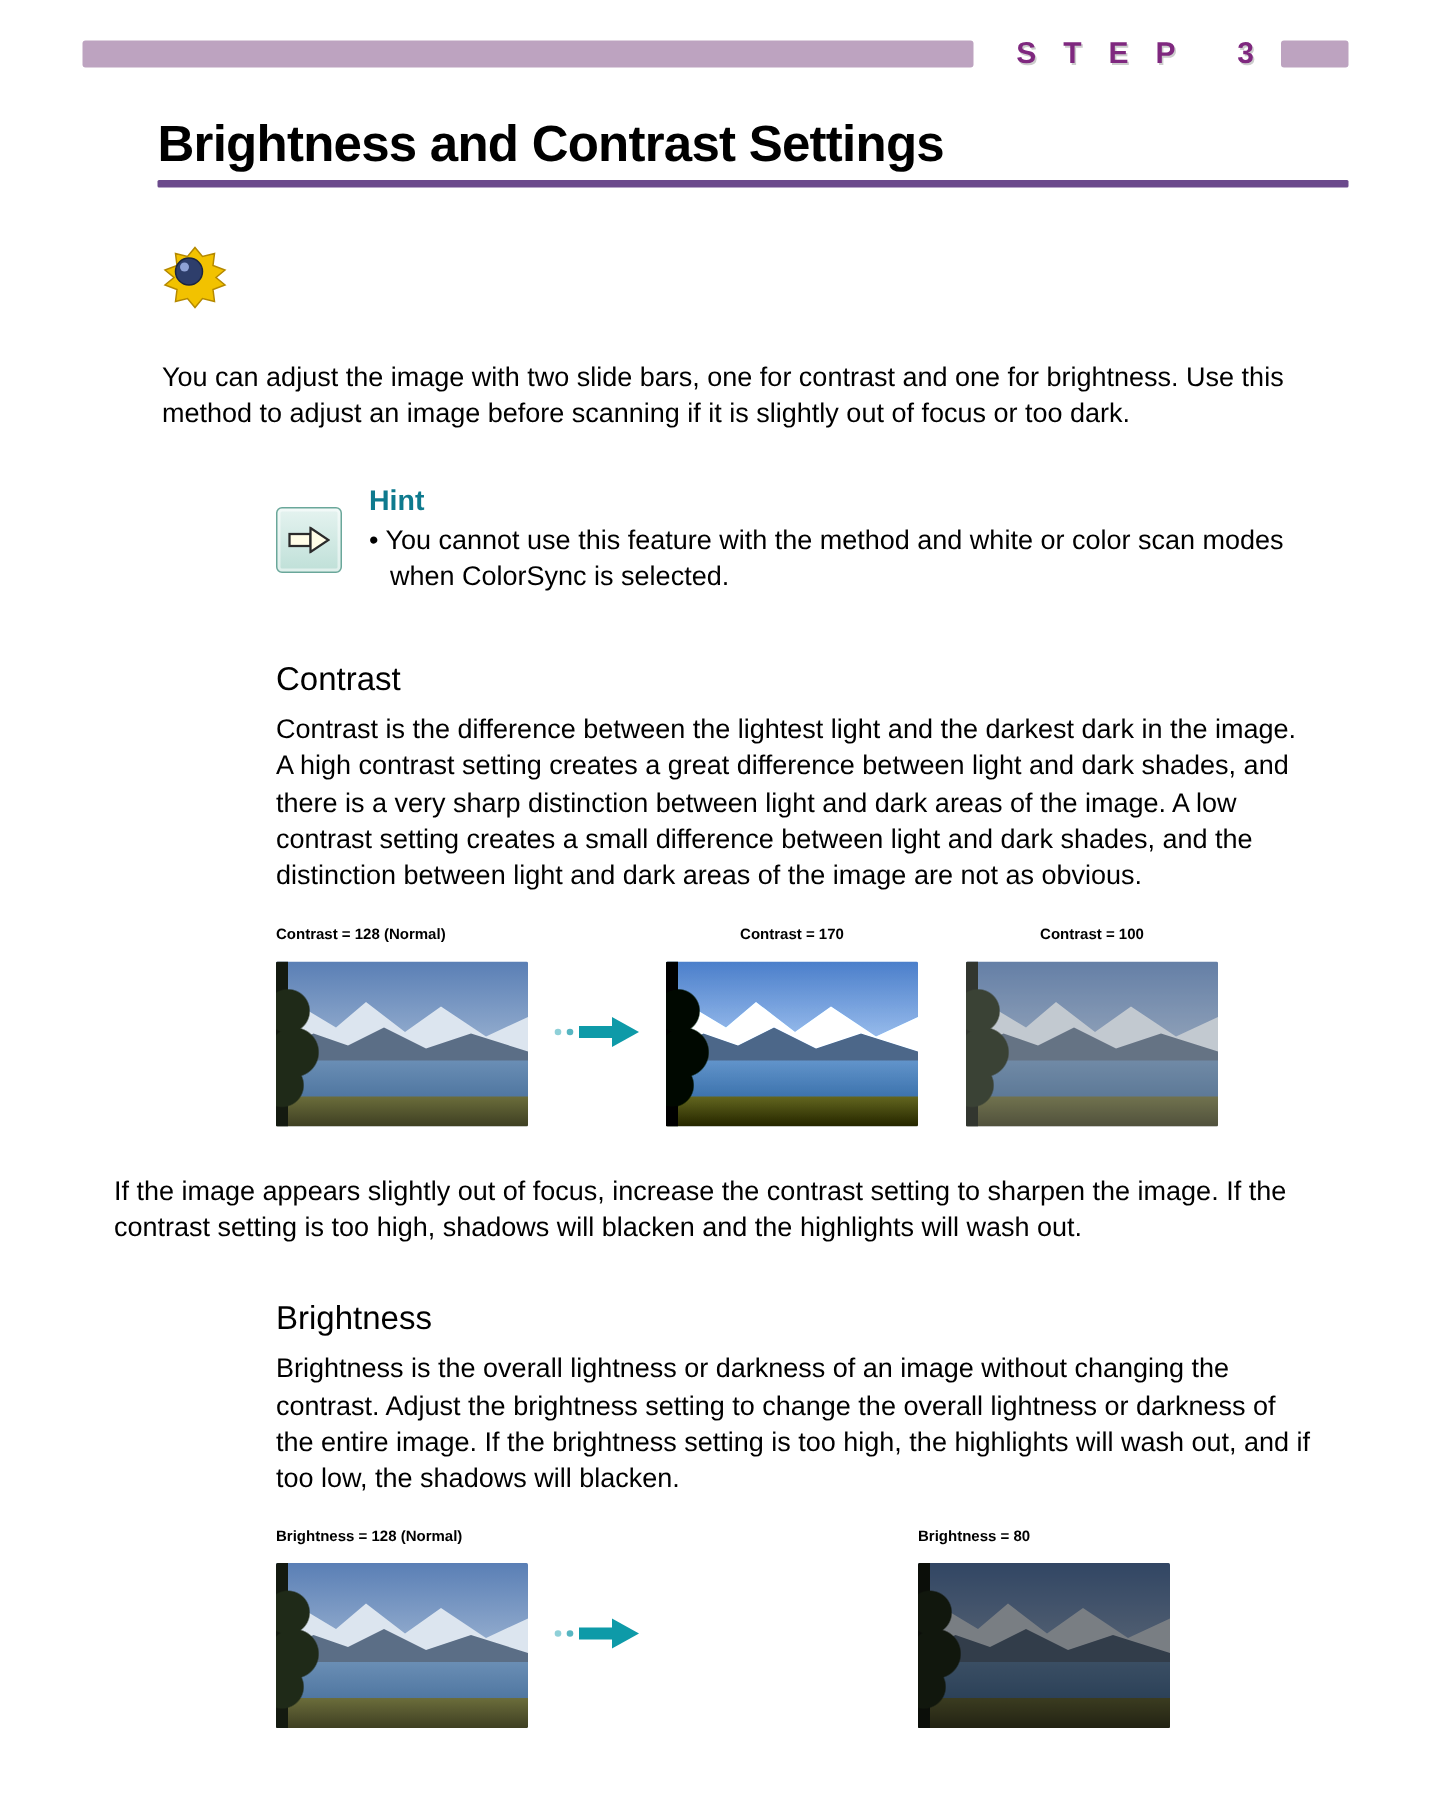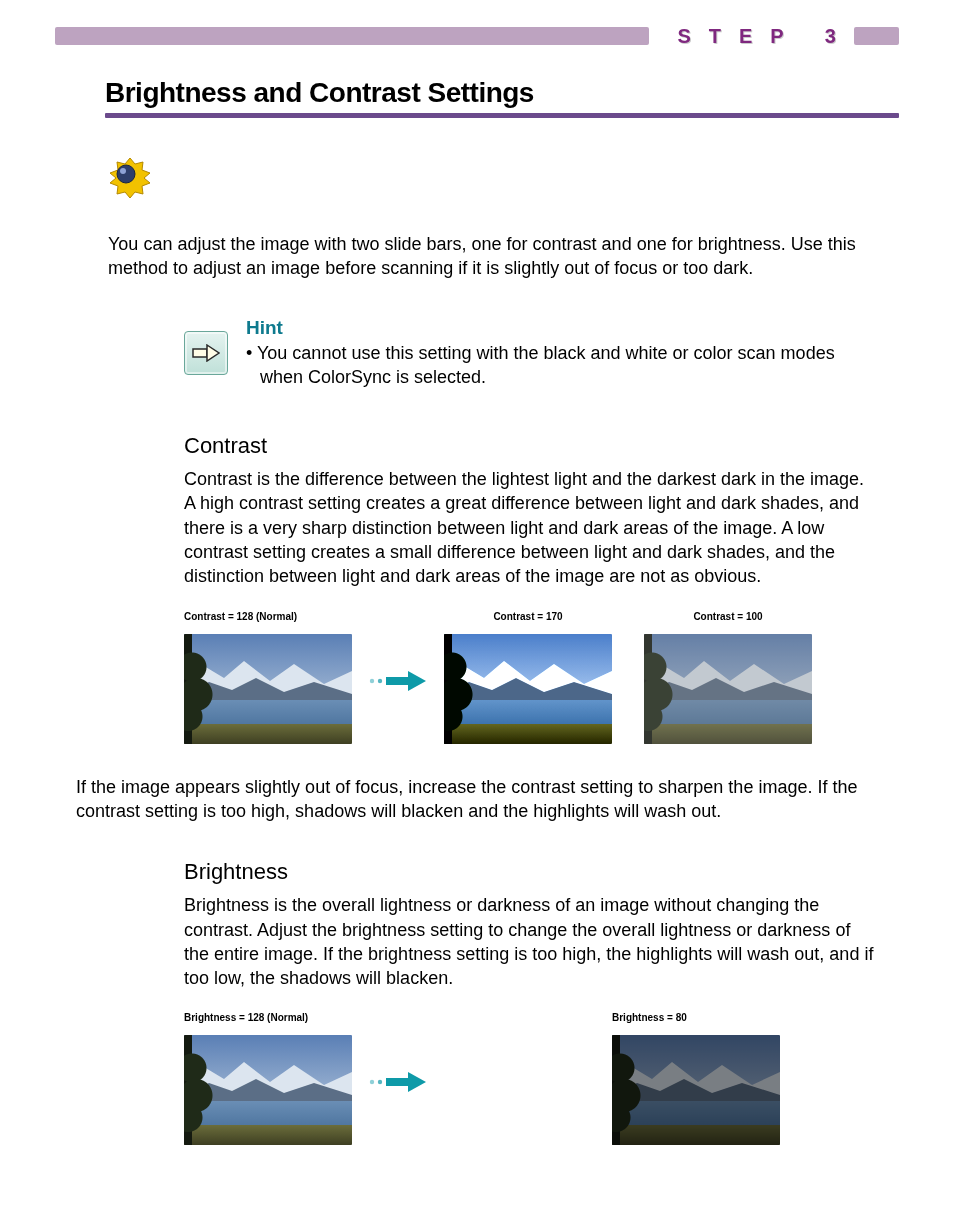--- a/index.html
+++ b/index.html
@@ -38,21 +38,21 @@
   }
   .topbar .tail {
     width: 45px;
     background: #bda3c0;
     height: 18px;
     border-radius: 2px;
   }
   h1.title {
     font-family: Arial, sans-serif;
     font-weight: 900;
-    font-size: 28px;
+    font-size: 34px;
     color: #000;
     margin: 30px 55px 4px 105px;
     letter-spacing: -0.5px;
   }
   .title-rule {
     margin: 0 55px 0 105px;
     height: 5px;
     background: #6b4a8c;
     border-radius: 1px;
   }
@@ -227,21 +227,21 @@
 
   <div class="hint-block">
     <div class="hint-icon">
       <svg viewBox="0 0 28 18">
         <rect x="1" y="5" width="14" height="8" fill="#fffde7" stroke="#2a2a2a" stroke-width="1.5"></rect>
         <polygon points="15,1 27,9 15,17" fill="#fffde7" stroke="#2a2a2a" stroke-width="1.5"></polygon>
       </svg>
     </div>
     <div class="hint-text">
       <div class="hint-label">Hint</div>
-      <div class="hint-body">• You cannot use this setting with the black and white or color scan modes when ColorSync is selected.</div>
+      <div class="hint-body">• You cannot use this feature with the method and white or color scan modes when ColorSync is selected.</div>
     </div>
   </div>
 
   <div class="section">
     <h2>Contrast</h2>
     <p>Contrast is the difference between the lightest light and the darkest dark in the image. A high contrast setting creates a great difference between light and dark shades, and there is a very sharp distinction between light and dark areas of the image. A low contrast setting creates a small difference between light and dark shades, and the distinction between light and dark areas of the image are not as obvious.</p>
   </div>
 
   <div class="example-row">
     <div class="example-col">

